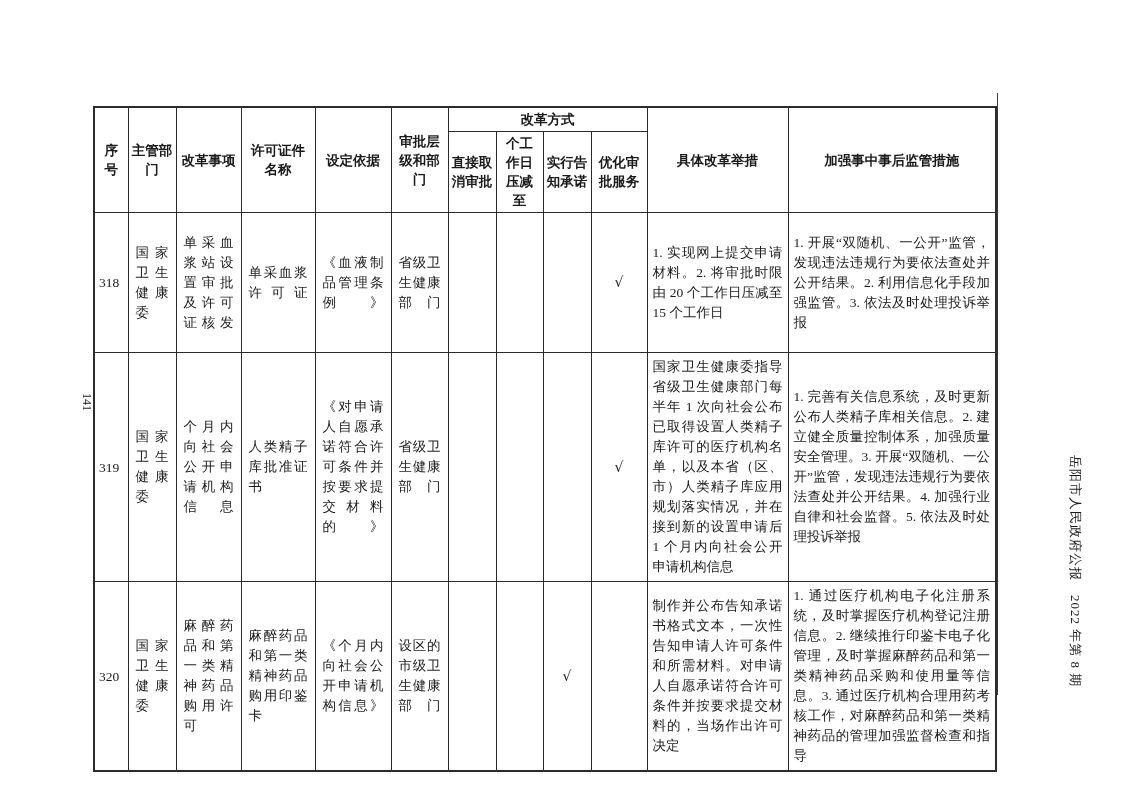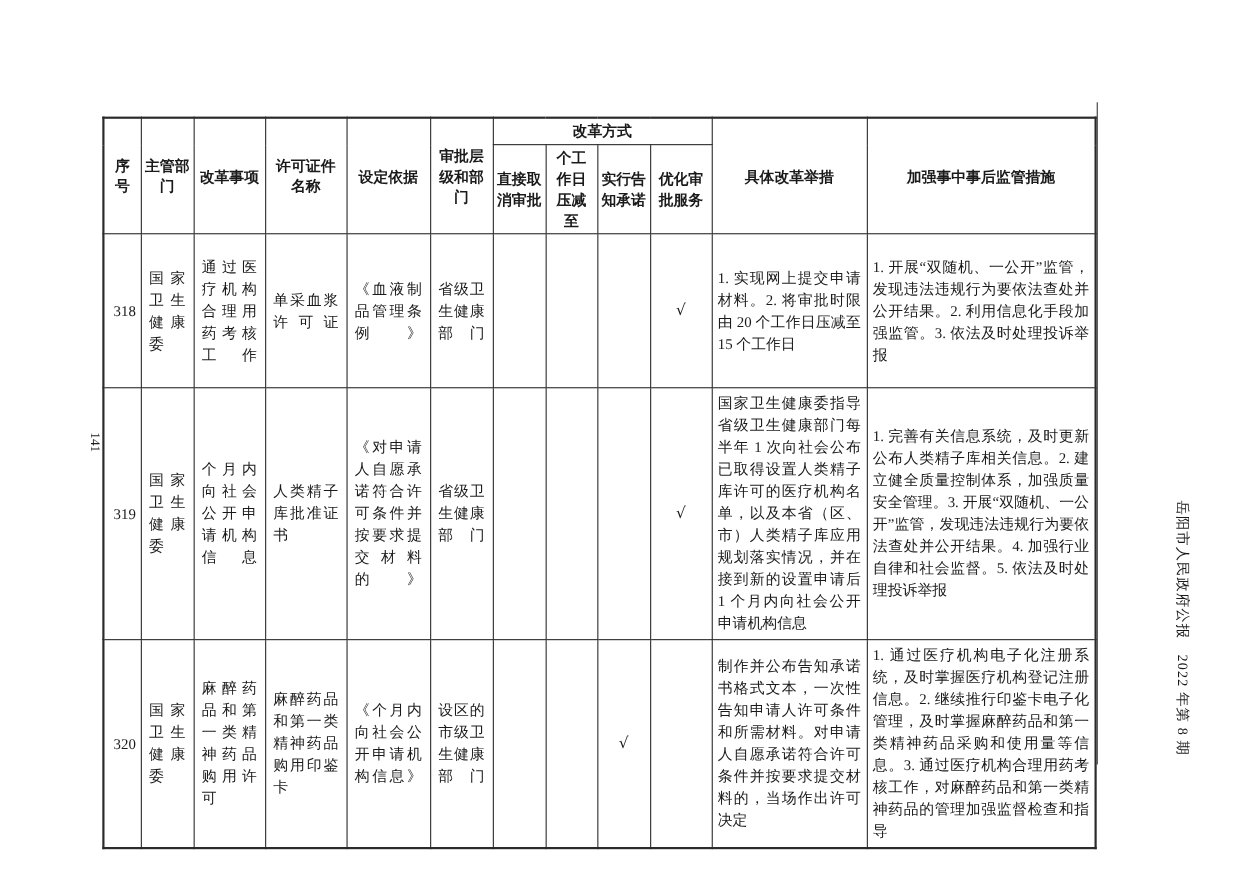--- a/index.html
+++ b/index.html
@@ -40,21 +40,21 @@
     text-align: center;
     padding: 2px 3px;
   }
   tr.h-group th.group-cell { height: 18px; margin-left: 11px; }
   tr.h-sub th { height: 56px; }
 
   tbody tr.r0 { height: 140px; }
   tbody tr.r1 { height: 203px; }
   tbody tr.r2 { height: 164px; }
 
-  td.c-serial { text-align: right; }
+  td.c-serial { text-align: left; }
   td.c-narrow {
     text-align: justify;
     text-align-last: justify;
     text-justify: inter-character;
     padding: 2px 7px;
     line-height: 20px;
   }
   td.c-check {
     text-align: center;
     font-family: "DejaVu Sans", sans-serif;
@@ -139,21 +139,21 @@
       <th>直接取消审批</th>
       <th>个工作日压减至</th>
       <th>实行告知承诺</th>
       <th>优化审批服务</th>
     </tr>
   </thead>
   <tbody>
     <tr class="r0">
       <td class="c-serial">318</td>
       <td class="c-narrow">国家卫生健康委</td>
-      <td class="c-narrow">通过医疗机构合理用药考核工作</td>
+      <td class="c-narrow">单采血浆站设置审批及许可证核发</td>
       <td class="c-narrow">单采血浆许可证</td>
       <td class="c-narrow">《血液制品管理条例》</td>
       <td class="c-narrow">省级卫生健康部门</td>
       <td class="c-check"></td>
       <td class="c-check"></td>
       <td class="c-check"></td>
       <td class="c-check">√</td>
       <td class="c-measures">1. 实现网上提交申请材料。2. 将审批时限由 20 个工作日压减至 15 个工作日</td>
       <td class="c-measures">1. 开展“双随机、一公开”监管，发现违法违规行为要依法查处并公开结果。2. 利用信息化手段加强监管。3. 依法及时处理投诉举报</td>
     </tr>

